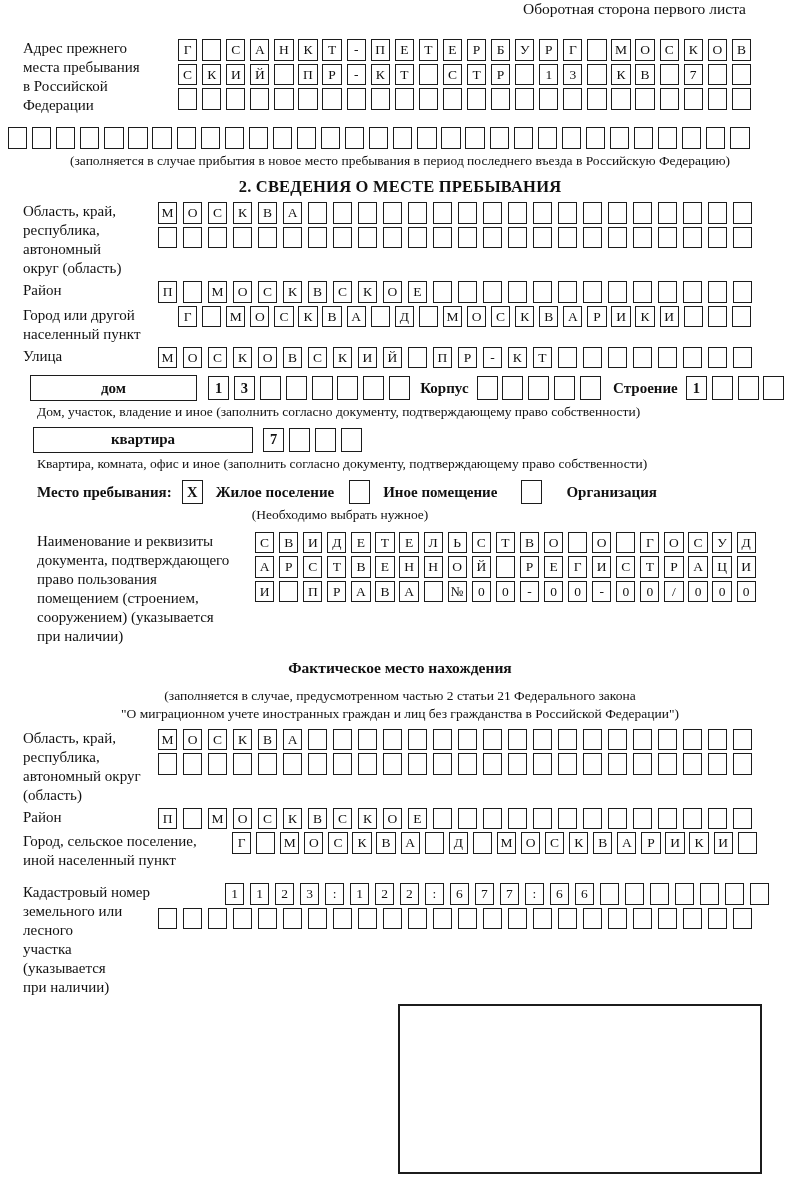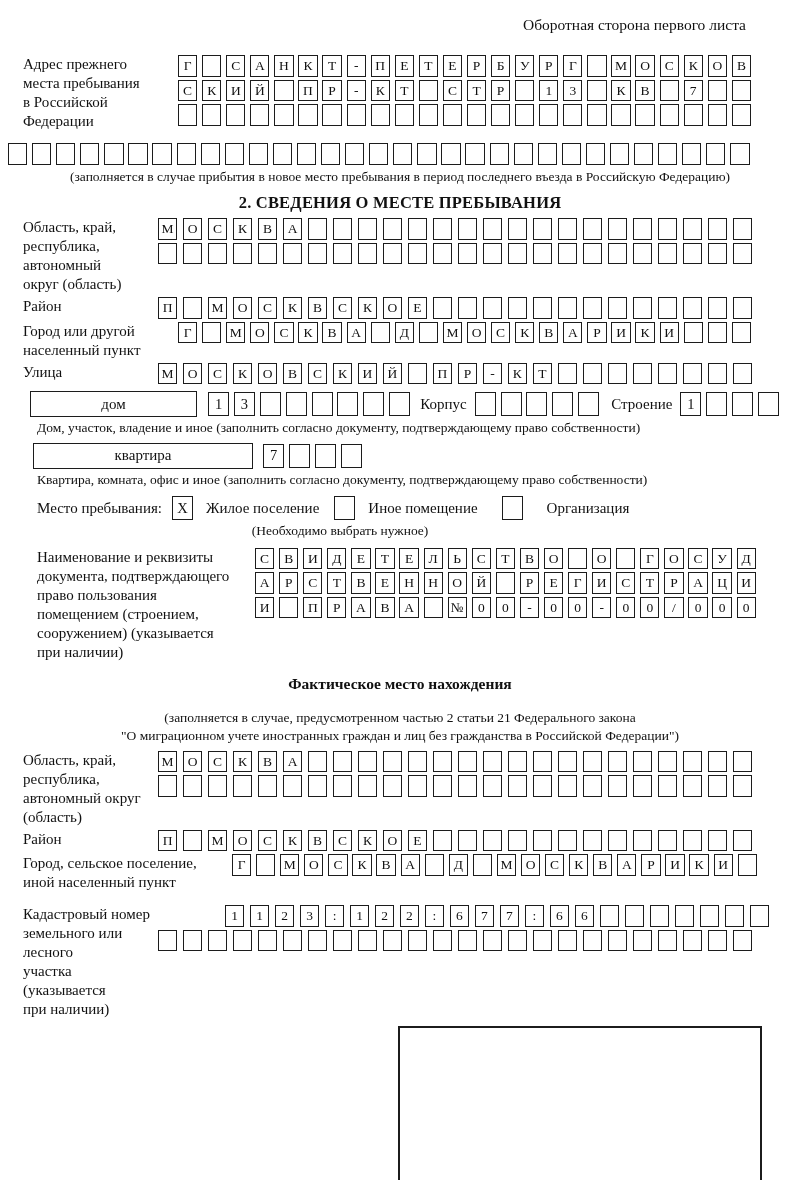--- a/index.html
+++ b/index.html
@@ -2,21 +2,21 @@
 <html><head>
 <meta charset="utf-8">
 <style>
   * { margin:0; padding:0; box-sizing:border-box; }
   html,body { background:#ffffff; }
   body {
     width:800px; height:1180px; overflow:hidden;
     font-family:"Liberation Serif","DejaVu Serif",serif;
     color:#111;
   }
-  .page { position:relative; width:800px; height:1180px; padding-top:16px; }
+  .page { position:relative; width:800px; height:1180px; }
 
   .top-note { text-align:right; padding-right:54px; font-size:15.5px; }
 
   .fb { display:flex; align-items:flex-start; }
   .lbl { font-size:15px; line-height:19px; white-space:pre-line; flex:none; }
   .inline-lbl { font-size:15px; line-height:19px; }
 
   .rows { display:flex; flex-direction:column; gap:3px; }
   .box-row { display:flex; }
   .g5 { gap:4.9px; }
@@ -36,21 +36,21 @@
     display:flex; align-items:center; justify-content:center; font-size:15px;
   }
 
   .cap { font-size:13.5px; line-height:18.5px; }
   .center { text-align:center; }
   .pre { white-space:pre-line; }
 
   .h2 { font-weight:bold; font-size:16.5px; text-align:center; letter-spacing:.2px; }
   .h3 { font-weight:bold; font-size:15.5px; text-align:center; }
 
-  .house-row, .chk-row { display:flex; align-items:center; }
+  .house-row, .chk-row { display:flex; align-items:center;font-weight:bold; }
 
   .stamp-box { height:170px; border:2px solid #1c1c1c; background:#fff; }
 </style>
 </head>
 <body>
 
 <div class="page">
 
   <div class="top-note">Оборотная сторона первого листа</div>
 
@@ -455,21 +455,21 @@
           <span class="cell">0</span>
           <span class="cell">/</span>
           <span class="cell">0</span>
           <span class="cell">0</span>
           <span class="cell">0</span>
         </div>
     </div>
   </div>
 
   <div class="h3" style="margin-top:13px">Фактическое место нахождения</div>
-  <div class="cap center pre" style="margin-top:16px">(заполняется в случае, предусмотренном частью 2 статьи 21 Федерального закона
+  <div class="cap center pre" style="margin-top:10px">(заполняется в случае, предусмотренном частью 2 статьи 21 Федерального закона
 "О миграционном учете иностранных граждан и лиц без гражданства в Российской Федерации")</div>
 
   <div class="fb" style="margin:5px 0 0 23px">
     <div class="lbl" style="width:135px">Область, край,
 республика,
 автономный округ
 (область)</div>
     <div class="rows">
       <div class="box-row g6">
           <span class="cell">М</span>

